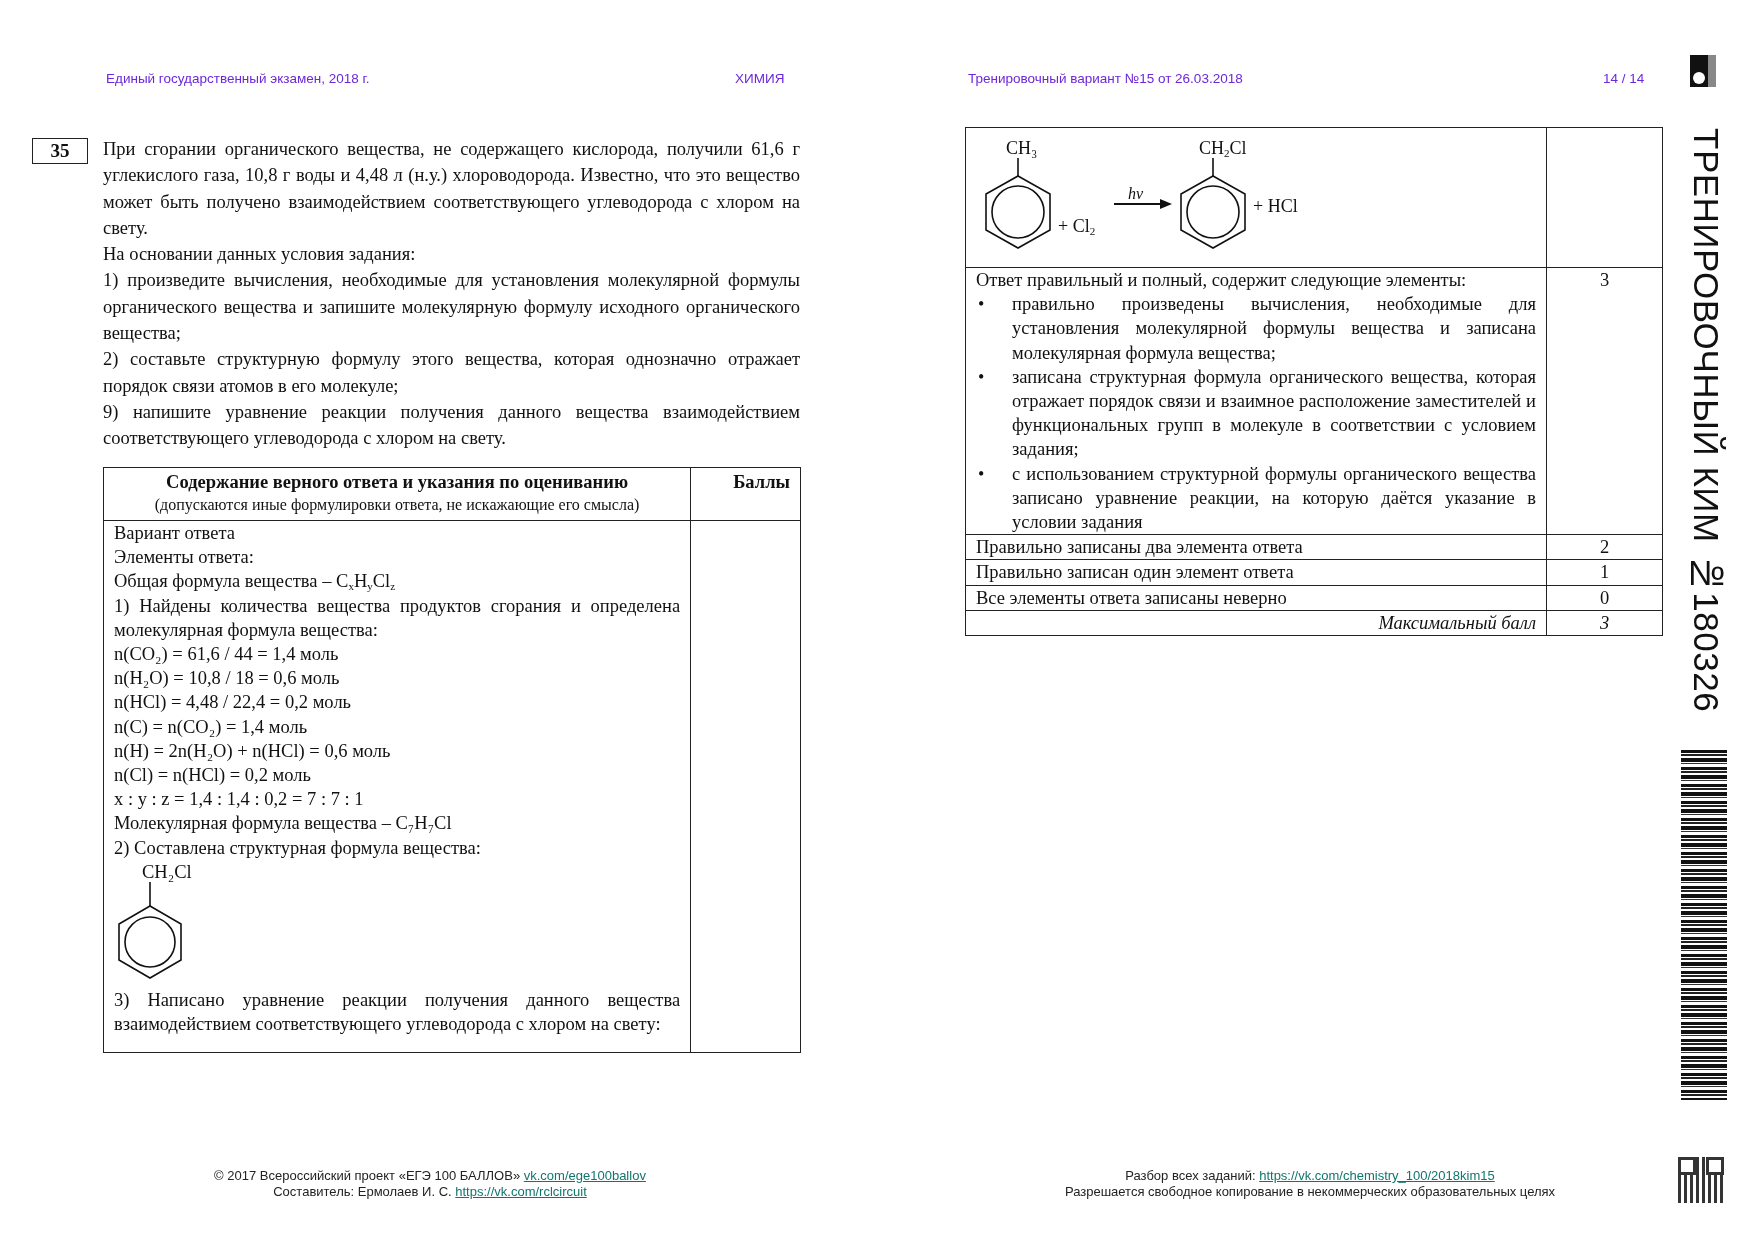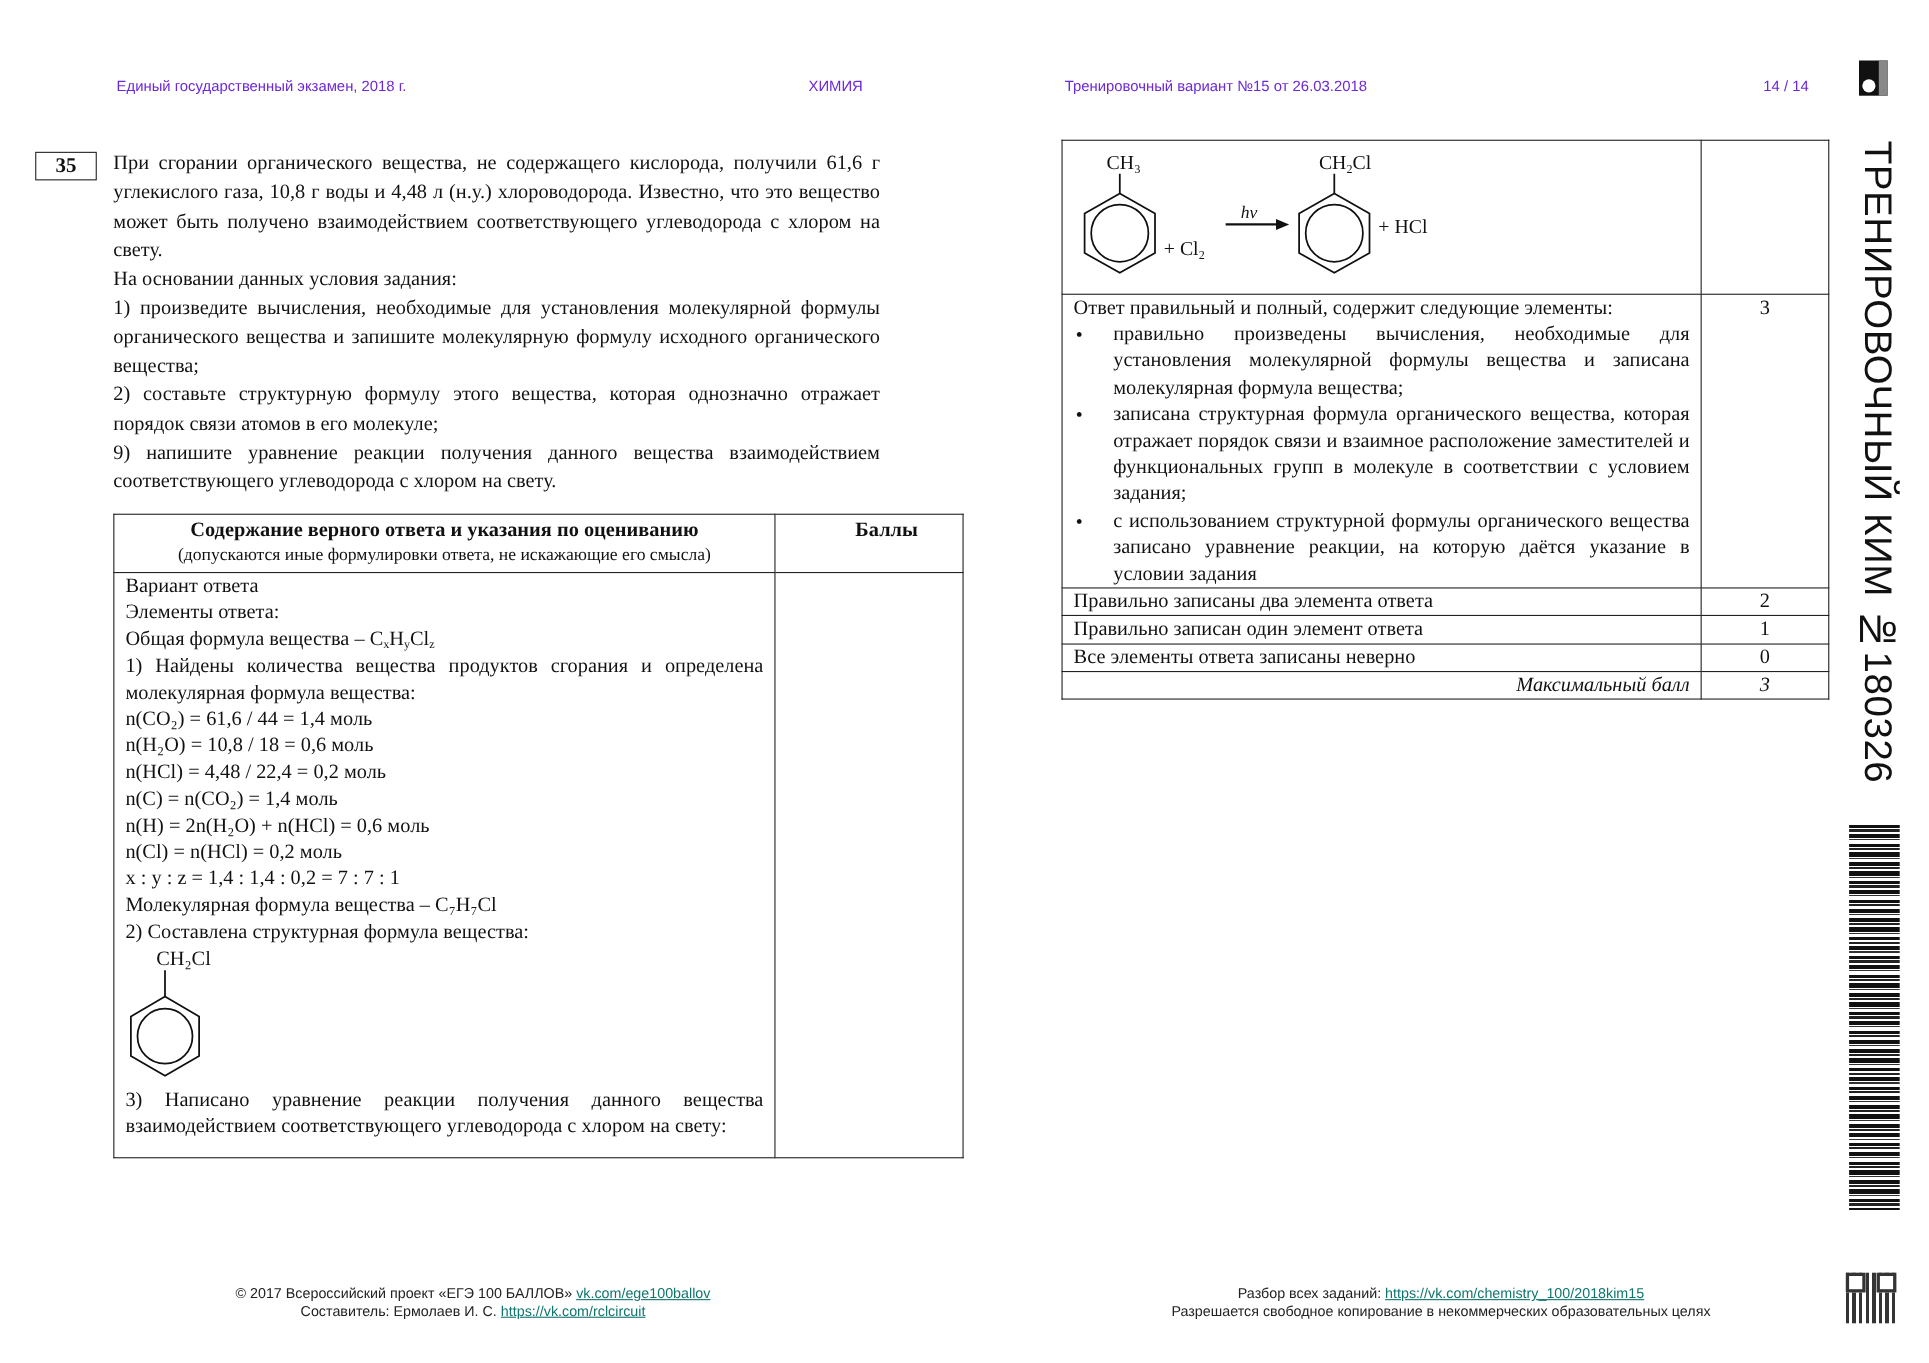--- a/index.html
+++ b/index.html
@@ -52,21 +52,21 @@
 
 <div class="abs qnum serif">35</div>
 <div class="abs qtext serif">
   <p>При сгорании органического вещества, не содержащего кислорода, получили 61,6 г углекислого газа, 10,8 г воды и 4,48 л (н.у.) хлороводорода. Известно, что это вещество может быть получено взаимодействием соответствующего углеводорода с хлором на свету.</p>
   <p>На основании данных условия задания:</p>
   <p>1) произведите вычисления, необходимые для установления молекулярной формулы органического вещества и запишите молекулярную формулу исходного органического вещества;</p>
   <p>2) составьте структурную формулу этого вещества, которая однозначно отражает порядок связи атомов в его молекуле;</p>
   <p>9) напишите уравнение реакции получения данного вещества взаимодействием соответствующего углеводорода с хлором на свету.</p>
 </div>
 
-<table class="t serif" style="left:103px; top:467px; width:773px;">
+<table class="t serif" style="left:103px; top:467px; width:698px;">
   <tbody>
       <tr style="height:53px;">
     <td style="width:580px;">
       <div class="thead-main">Содержание верного ответа и указания по оцениванию</div>
       <div class="thead-sub">(допускаются иные формулировки ответа, не искажающие его смысла)</div>
     </td>
     <td class="pts" style="font-weight:bold; padding-top:2px;padding-left:42px;">Баллы</td>
   </tr>
   <tr style="height:532px;">
     <td>

